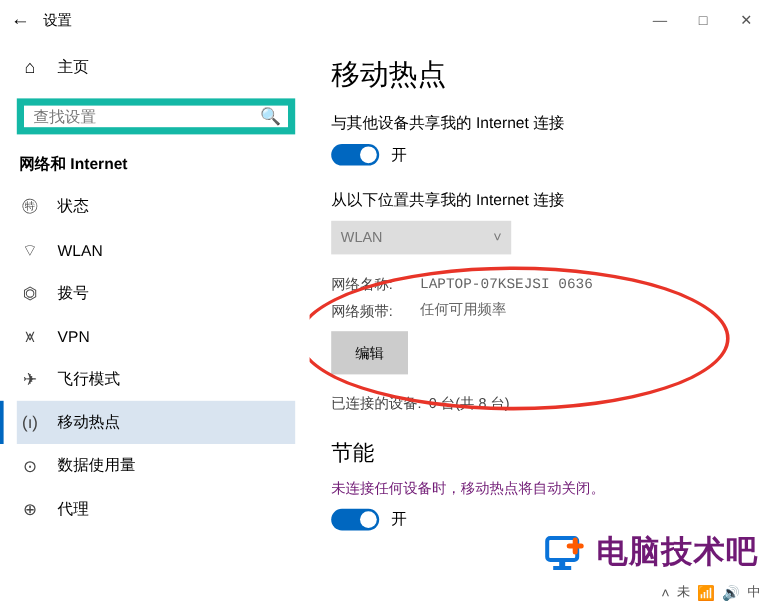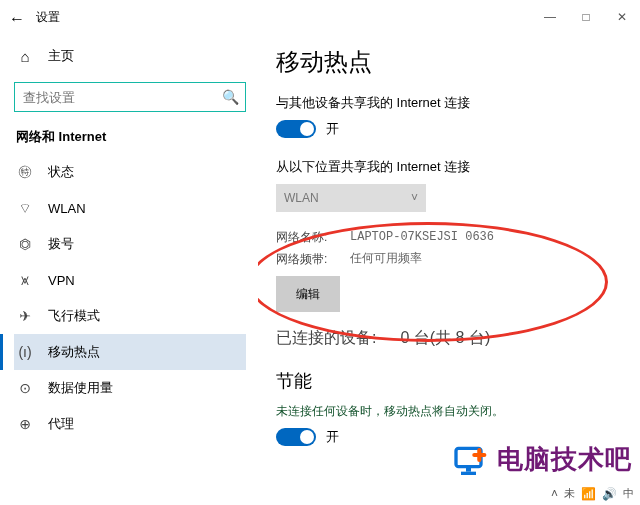--- a/index.html
+++ b/index.html
@@ -6,42 +6,42 @@
   html, body { width: 640px; height: 505px; overflow: hidden; font-family: "Microsoft YaHei", "Segoe UI", sans-serif; background: #fff; color: #000; font-size: 13px; }
   .titlebar { height: 34px; display: flex; align-items: center; background: #fff; }
   .titlebar .back { width: 34px; text-align: center; font-size: 16px; }
   .titlebar .title { margin-left: 2px; font-size: 12px; }
   .titlebar .spacer { flex: 1; }
   .winbtn { width: 36px; height: 28px; display: flex; align-items: center; justify-content: center; font-size: 12px; color: #555; }
   .body { display: flex; height: calc(100% - 34px); }
   .sidebar { width: 258px; padding: 6px 12px 0 14px; position: relative; }
   .home-row { display:flex; align-items:center; height:32px; gap:14px; margin-bottom:10px; padding-left:2px; }
   .home-row .glyph { width:18px; text-align:center; font-size:15px; }
-  .search { display:flex; align-items:center; border:1px solid #14b8a6; height:30px; margin-bottom:16px; background:#fff; }
+  .search { display:flex; align-items:center; border:6px solid #14b8a6; height:30px; margin-bottom:16px; background:#fff; }
   .search input { flex:1; border:none; outline:none; padding:0 8px; font-size:13px; background:transparent; }
   .search .sglyph { width:28px; text-align:center; color:#555; font-size:14px; }
   .cat-header { font-weight:600; font-size:13px; margin:6px 0 8px 2px; }
   .nav-item { display:flex; align-items:center; height:36px; gap:14px; padding-left:2px; font-size:13px; cursor:pointer; position:relative; }
   .nav-item .glyph { width:18px; text-align:center; color:#444; font-size:14px; }
   .nav-item.selected { background:#d9e4f0; }
   .nav-item.selected::before { content:""; position:absolute; left:-14px; top:0; bottom:0; width:3px; background:#0067c0; }
   .content { flex:1; padding:12px 18px 0 18px; position:relative; overflow:hidden; }
   h1 { font-size:24px; font-weight:400; margin-bottom:16px; }
   .section-label { font-size:13px; margin:6px 0 8px; }
   .toggle-row { display:flex; align-items:center; gap:10px; margin-bottom:20px; }
   .toggle { width:40px; height:18px; border-radius:10px; background:#0067c0; position:relative; }
   .toggle::after { content:""; position:absolute; right:2px; top:2px; width:14px; height:14px; border-radius:50%; background:#fff; }
   .dropdown { display:inline-flex; align-items:center; justify-content:space-between; background:#ddd; color:#777; width:150px; height:28px; padding:0 8px; font-size:12px; margin-bottom:14px; }
   .kv { display:flex; font-size:12px; line-height:22px; color:#444; }
   .kv .k { width:74px; color:#444; }
   .kv .v { color:#666;font-family:Liberation Mono, monospace; }
   .edit-btn { display:inline-flex; align-items:center; justify-content:center; background:#ccc; width:64px; height:36px; font-size:12px; margin:6px 0 16px; }
-  .connected { display:flex; font-size:16px; color:#444; gap:24px; margin-bottom:20px; }
+  .connected { display:flex; font-size:12px; color:#444; gap:6px; margin-bottom:20px; }
   h2 { font-size:18px; font-weight:400; margin-bottom:10px; }
-  .desc { font-size:12px; color:#14532d; margin-bottom:8px; }
+  .desc { font-size:12px; color:#701a75; margin-bottom:8px; }
   .red-ellipse { position:absolute; left:-10px; top:188px; width:360px; height:120px; border:3px solid #e83428; border-radius:50%; pointer-events:none; }
   .watermark { position:absolute; right:8px; bottom:28px; display:flex; align-items:center; gap:6px; color:#701a75; font-weight:700; font-size:26px; letter-spacing:1px; pointer-events:none; }
   .watermark svg { width:40px; height:34px; }
   .tray { position:absolute; right:6px; bottom:4px; display:flex; align-items:center; gap:6px; font-size:11px; color:#555; pointer-events:none; }
   .tray .glyph { font-size:12px; }
 </style>
 </head>
 <body>
 
 <div class="titlebar">

